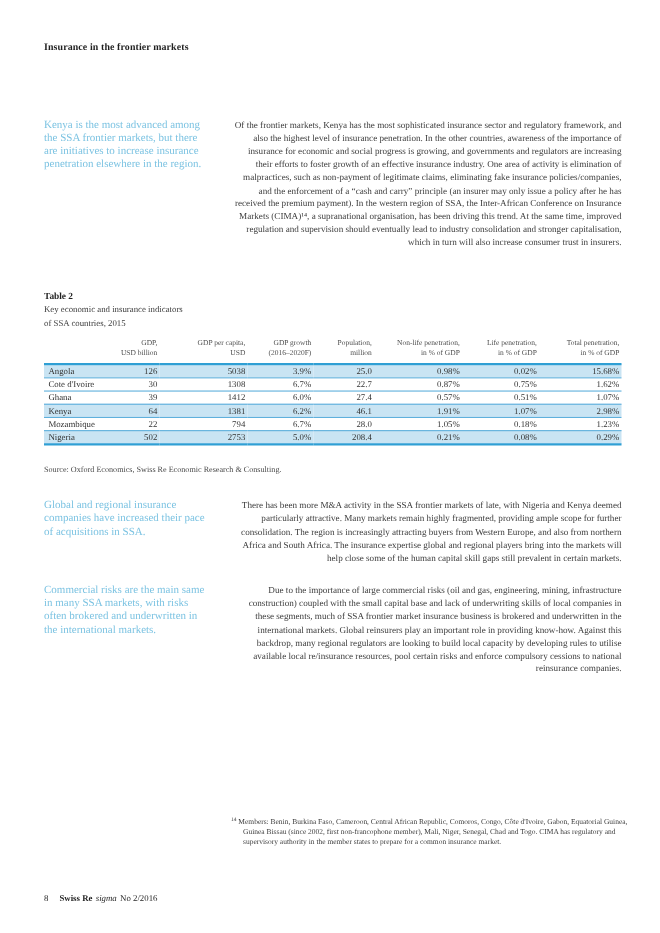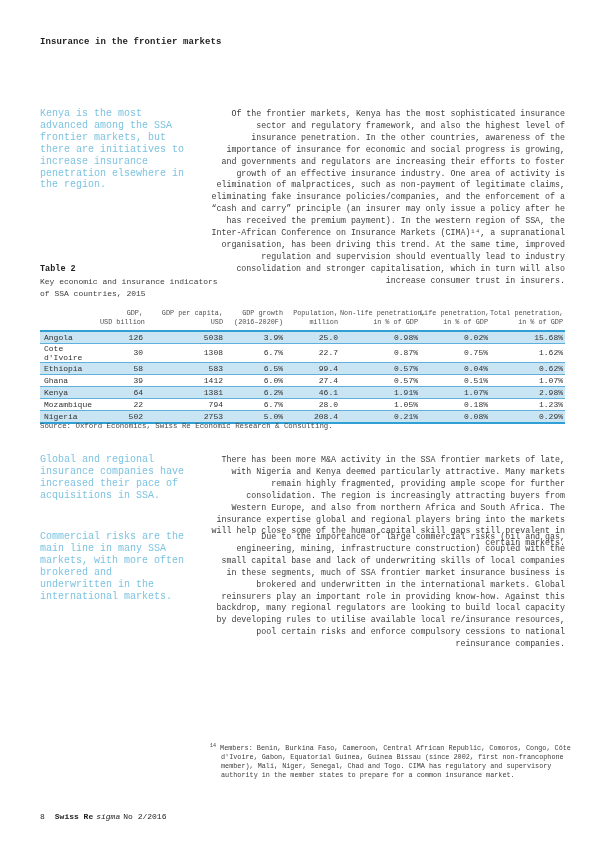--- a/index.html
+++ b/index.html
@@ -1,18 +1,18 @@
 <!DOCTYPE html>
 <html style="--note-blue: #7cc3e2; --row-blue: #c9e4f3; --border-blue: #2f9fd4;"><head>
 <meta charset="utf-8">
 <style>
   html, body { margin:0; padding:0; background:#ffffff; }
   .page {
     position:relative; width:600px; height:848px; background:#ffffff;
-    font-family:Liberation Mono, monospace; color:#3d3d3d; overflow:hidden;
+    font-family:Liberation Serif, serif; color:#3d3d3d; overflow:hidden;
   }
   .page-title {
     position:absolute; top:37px; left:40px;
     font-size:9px; font-weight:bold; color:#1f1f1f; letter-spacing:0.1px;
   }
   .section { position:absolute; left:40px; width:525px; display:flex; align-items:flex-start; }
   .sec1 { top:108px; }
   .sec2 { top:454px; }
   .sec3 { top:531px; }
   .note {
@@ -143,30 +143,20 @@
         <tr>
       <td class="country">Cote d'Ivoire</td>
     <td>30</td>
           <td>1308</td>
           <td>6.7%</td>
           <td>22.7</td>
           <td>0.87%</td>
           <td>0.75%</td>
           <td>1.62%</td>
         </tr>
-        <tr class="alt">
-      <td class="country">Ethiopia</td>
-    <td>58</td>
-          <td>583</td>
-          <td>6.5%</td>
-          <td>99.4</td>
-          <td>0.57%</td>
-          <td>0.04%</td>
-          <td>0.62%</td>
-        </tr>
         <tr>
       <td class="country">Ghana</td>
     <td>39</td>
           <td>1412</td>
           <td>6.0%</td>
           <td>27.4</td>
           <td>0.57%</td>
           <td>0.51%</td>
           <td>1.07%</td>
         </tr>
@@ -204,21 +194,21 @@
   </table>
 
   <div class="source">Source: Oxford Economics, Swiss Re Economic Research &amp; Consulting.</div>
 
   <div class="section sec2">
     <div class="note">Global and regional insurance companies have increased their pace of acquisitions in SSA.</div>
     <div class="bodytext">There has been more M&amp;A activity in the SSA frontier markets of late, with Nigeria and Kenya deemed particularly attractive. Many markets remain highly fragmented, providing ample scope for further consolidation. The region is increasingly attracting buyers from Western Europe, and also from northern Africa and South Africa. The insurance expertise global and regional players bring into the markets will help close some of the human capital skill gaps still prevalent in certain markets.</div>
   </div>
 
   <div class="section sec3">
-    <div class="note">Commercial risks are the main line in many SSA markets, with more often brokered and underwritten in the international markets.</div>
+    <div class="note">Commercial risks are the main same in many SSA markets, with risks often brokered and underwritten in the international markets.</div>
     <div class="bodytext">Due to the importance of large commercial risks (oil and gas, engineering, mining, infrastructure construction) coupled with the small capital base and lack of underwriting skills of local companies in these segments, much of SSA frontier market insurance business is brokered and underwritten in the international markets. Global reinsurers play an important role in providing know-how. Against this backdrop, many regional regulators are looking to build local capacity by developing rules to utilise available local re/insurance resources, pool certain risks and enforce compulsory cessions to national reinsurance companies.</div>
   </div>
 
   <div class="footnote"><sup>14</sup> <span>Members: Benin, Burkina Faso, Cameroon, Central African Republic, Comoros, Congo, Côte d'Ivoire, Gabon, Equatorial Guinea, Guinea Bissau (since 2002, first non-francophone member), Mali, Niger, Senegal, Chad and Togo. CIMA has regulatory and supervisory authority in the member states to prepare for a common insurance market.</span></div>
 
   <div class="page-footer">
     <span class="num">8</span><span class="brand">Swiss Re</span><span class="journal">sigma</span><span class="issue">No 2/2016</span>
   </div>
 
 </div>

